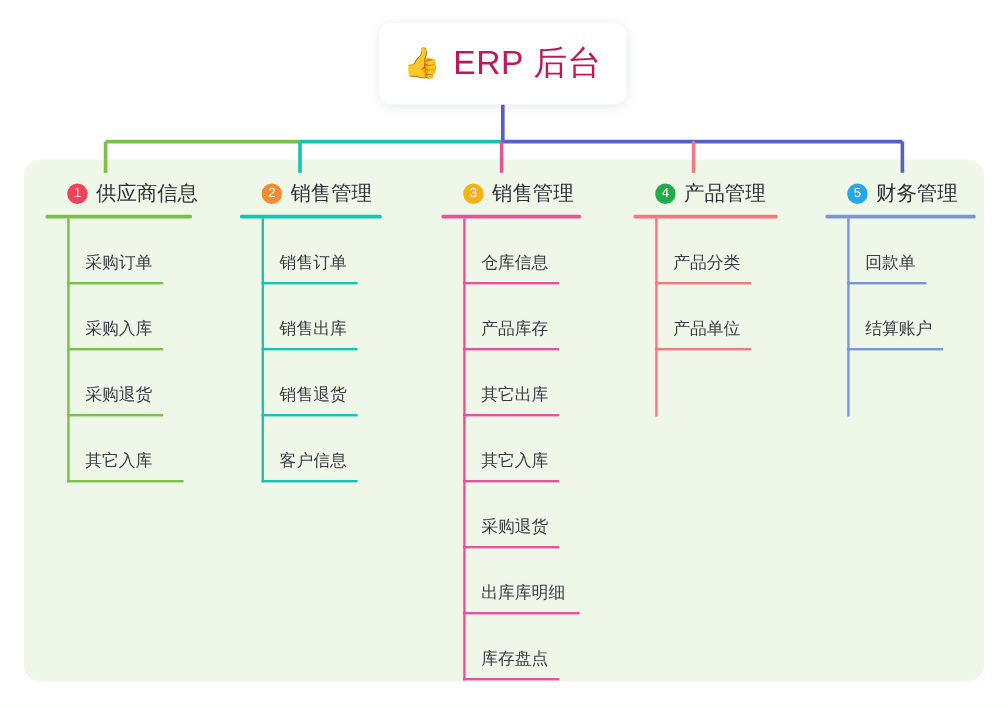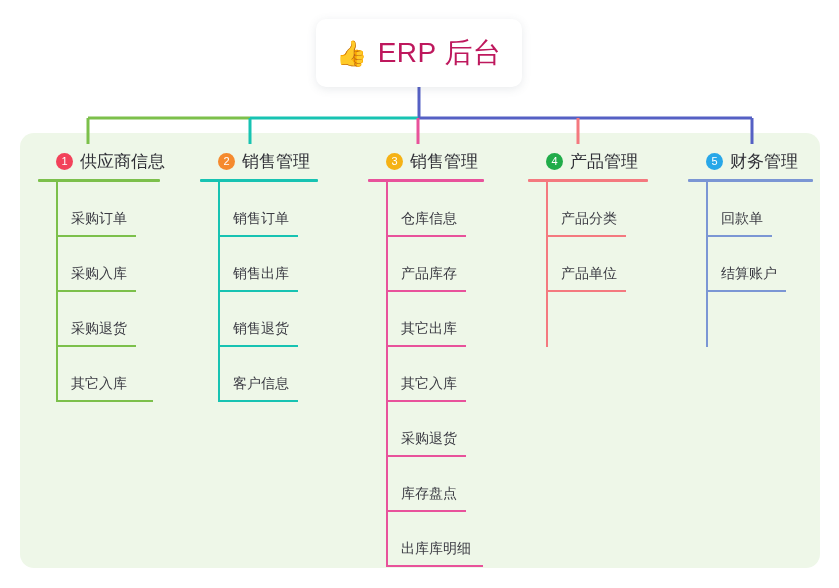--- a/index.html
+++ b/index.html
@@ -240,27 +240,27 @@
           </div>
           <div class="item">
             <span class="item-label">其它入库</span>
             <div class="item-rule" style="background: rgb(232, 82, 155); width: 80px;"></div>
           </div>
           <div class="item">
             <span class="item-label">采购退货</span>
             <div class="item-rule" style="background: rgb(232, 82, 155); width: 80px;"></div>
           </div>
           <div class="item">
-            <span class="item-label">库存盘点</span>
-            <div class="item-rule" style="background: rgb(232, 82, 155); width: 80px;"></div>
-          </div>
-          <div class="item">
             <span class="item-label">出库库明细</span>
             <div class="item-rule" style="background: rgb(232, 82, 155); width: 97px;"></div>
           </div>
+          <div class="item">
+            <span class="item-label">库存盘点</span>
+            <div class="item-rule" style="background: rgb(232, 82, 155); width: 80px;"></div>
+          </div>
         </div>
       </div>
       <div class="branch" style="left: 528px; top: 148px;">
         <div class="branch-head">
           <span class="badge" style="background: rgb(33, 172, 74);">4</span>
           <span class="branch-title">产品管理</span>
         </div>
         <div class="head-rule" style="background: rgb(244, 121, 127); width: 120px;"></div>
         <div class="items">
           <div class="spine" style="background: rgb(244, 121, 127); height: 165px;"></div>

